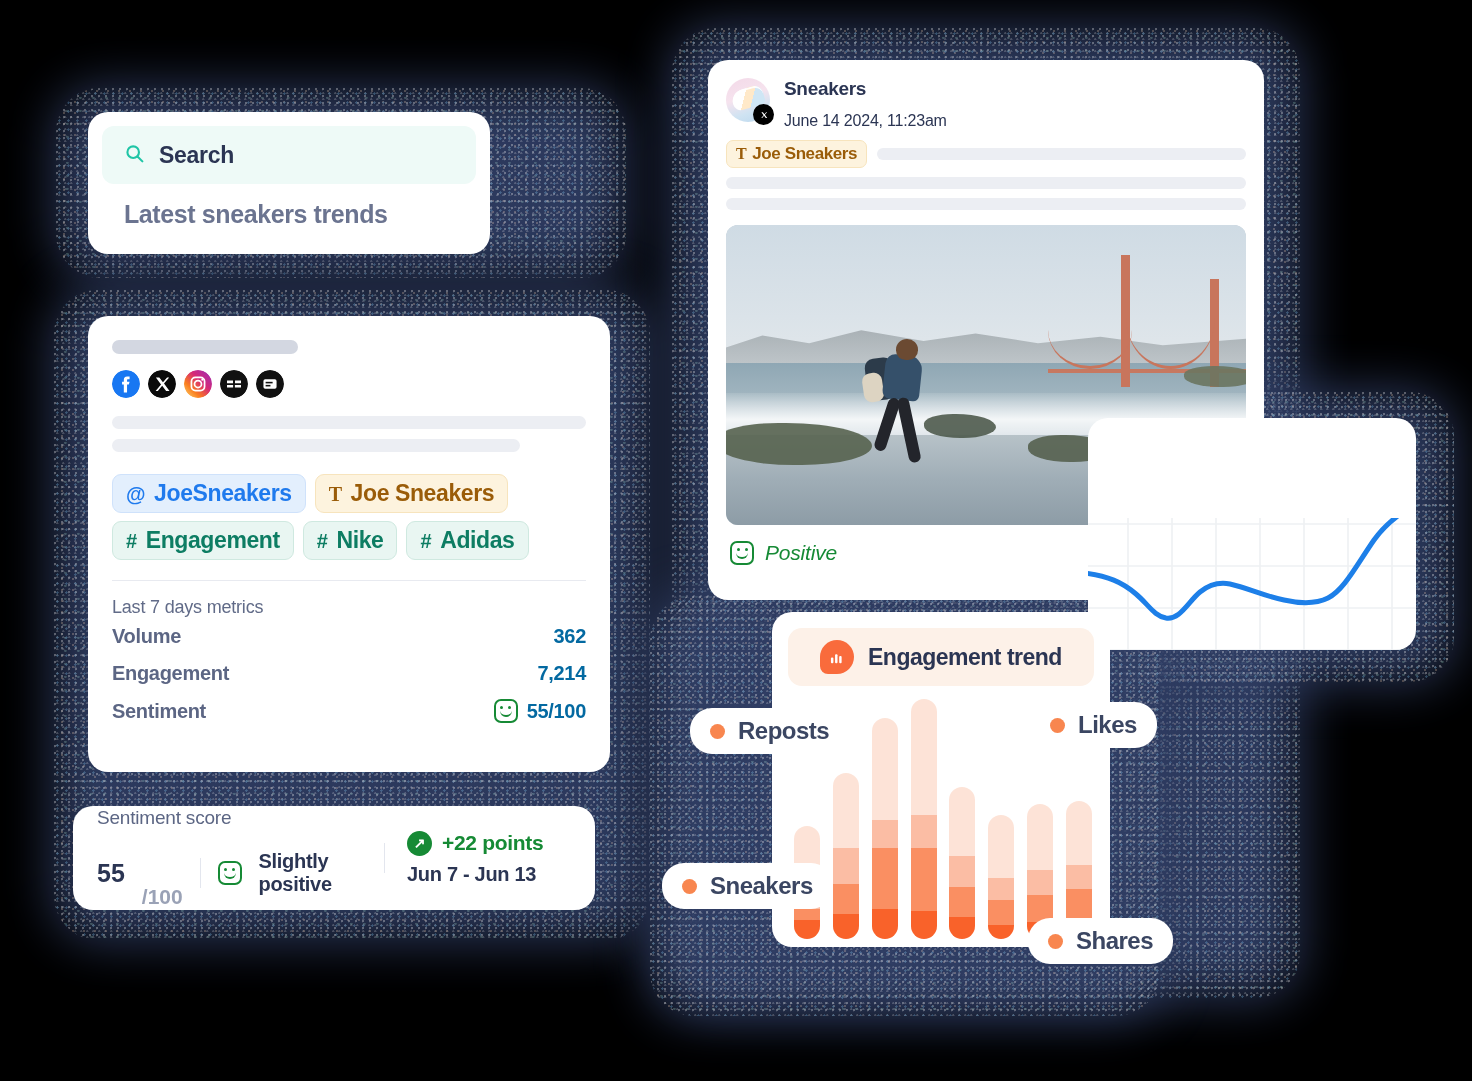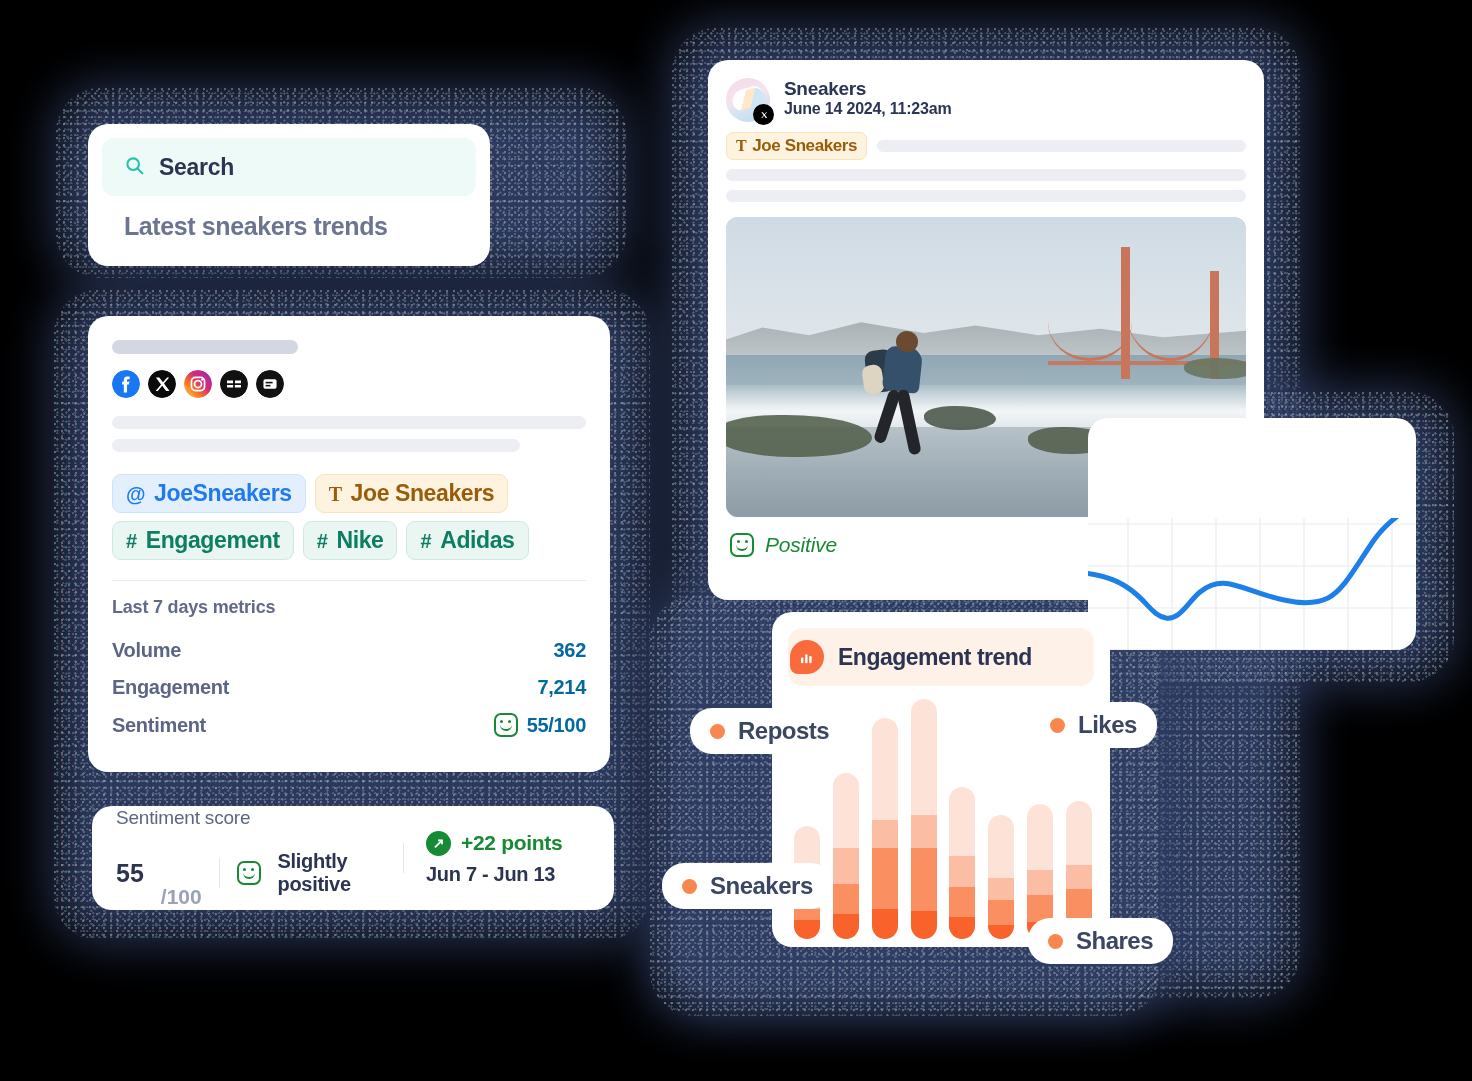--- a/index.html
+++ b/index.html
@@ -30,21 +30,21 @@
     background-size: 7px 7px, 9px 9px, 11px 11px, 13px 13px, 6px 6px;
     mix-blend-mode: screen;
   }
 
   
   .card {
     position: absolute; background: #fff; border-radius: 20px;
   }
 
   
-  #search-card { left: 88px; top: 124px; width: 402px; height: 142px; padding: 14px; }
+  #search-card { left: 88px; top: 112px; width: 402px; height: 142px; padding: 14px; }
   #search-field {
     height: 58px; background: #eefaf7; border-radius: 12px;
     display: flex; align-items: center; gap: 14px; padding: 0 22px;
   }
   #search-field .lbl { font-size: 23px; font-weight: 700; color: #2b3553; letter-spacing: -.3px; }
   #search-query {
     padding: 16px 22px 0 22px; font-size: 25px; font-weight: 700;
     color: #6b7490; letter-spacing: -.4px;
   }
 
@@ -64,21 +64,21 @@
     padding: 5px 13px; border-radius: 9px;
     font-size: 23px; font-weight: 700; letter-spacing: -.4px; line-height: 1.18;
   }
   .tag .sym { font-size: 20px; font-weight: 700; }
   .tag.mention { background: #e3effd; border: 1px solid #cfe2fb; color: #1f7aed; }
   .tag.author  { background: #fdf3de; border: 1px solid #f7e4bd; color: #9a5c08; }
   .tag.author .sym { font-family: "Liberation Serif", serif; font-size: 20px; }
   .tag.hash    { background: #e9f6f2; border: 1px solid #cfe9e0; color: #0d7d63; }
 
   #prof-divider { height: 1px; background: #e8eaf0; margin: 20px 0 16px; }
-  #metrics-title { font-size: 18px; font-weight: 700; color: #616b88; letter-spacing: -.2px; margin-bottom: 14px; }
+  #metrics-title { font-size: 18px; font-weight: 400; color: #616b88; letter-spacing: -.2px; }
   .metric-row {
     display: flex; align-items: center; justify-content: space-between;
     padding: 7px 0; font-size: 20px; font-weight: 700; letter-spacing: -.3px;
   }
   .metric-row .k { color: #5b6party; color: #5d6party; color: #5c6684; }
   .metric-row .v { color: #0369a1; display: flex; align-items: center; gap: 9px; }
 
   .smiley {
     width: 24px; height: 24px; border: 2.2px solid #168a35; border-radius: 7px;
     display: inline-block; position: relative; flex: none;
@@ -88,21 +88,21 @@
     background: #168a35; top: 5px;
   }
   .smiley::before { left: 4.5px; } .smiley::after { right: 4.5px; }
   .smiley i {
     position: absolute; left: 4px; right: 4px; top: 10px; height: 6px;
     border-bottom: 2.2px solid #168a35; border-radius: 0 0 10px 10px;
   }
 
   
   #score-card {
-    left: 92px; top: 806px; width: 522px; height: 104px;
+    left: 73px; top: 806px; width: 522px; height: 104px;
     display: flex; align-items: center; padding: 16px 24px;
   }
   #score-left { flex: 1; }
   #score-label { font-size: 19px; color: #5c6684; letter-spacing: -.2px; margin-bottom: 8px; }
   #score-line { display: flex; align-items: center; gap: 17px; }
   #score-num { font-size: 25px; font-weight: 700; color: #2b3553; }
   #score-den { font-size: 21px; font-weight: 700; color: #9aa2b6; margin-top: 48px; }
   .vbar { width: 1px; height: 30px; background: #e3e6ee; }
   #score-mood { font-size: 20px; font-weight: 700; color: #2b3553; letter-spacing: -.3px; }
   #score-right { width: 186px; padding-left: 22px; }
@@ -128,21 +128,21 @@
     position: absolute; left: 6px; top: 10px; width: 32px; height: 20px;
     background: linear-gradient(120deg,#fff 0 40%, #ffe9c9 40% 62%, #cfe6f5 62% 100%);
     border-radius: 14px 10px 5px 9px; transform: rotate(-16deg);
     box-shadow: 0 2px 0 rgba(255,255,255,.9) inset;
   }
   #avatar-badge {
     position: absolute; right: -4px; bottom: -3px; width: 21px; height: 21px;
     border-radius: 50%; background: #000; display: flex; align-items: center; justify-content: center;
   }
   #post-name { font-size: 19px; font-weight: 700; color: #2b3553; letter-spacing: -.3px; }
-  #post-date { font-size: 16px; font-weight: 700; color: #2b3553; margin-top: 0; letter-spacing: -.2px; }
+  #post-date { font-size: 16px; font-weight: 400; color: #2b3553; margin-top: 12px; letter-spacing: -.2px; }
   #post-body-row { display: flex; align-items: center; gap: 10px; margin-top: 10px; }
   #post-body-row .tag { font-size: 17px; padding: 3px 9px; gap: 6px; border-radius: 7px; }
   #post-body-row .tag .sym { font-size: 16px; }
   #pb1 { flex: 1; height: 12px; }
   #pb2 { width: 100%; height: 12px; margin-top: 9px; }
   #pb3 { width: 100%; height: 12px; margin-top: 9px; }
 
   
   #post-photo {
     position: relative; margin-top: 15px; height: 300px; border-radius: 12px;
@@ -197,21 +197,21 @@
   #volume-title {
     background: #eefaf7; border-radius: 12px; padding: 11px 22px;
     font-size: 22px; font-weight: 700; color: #2b3553; letter-spacing: -.4px;
     display: inline-block; margin-left: 28px;
   }
   #volume-chart { position: absolute; left: 0; right: 0; top: 100px; bottom: 0; }
 
   
   #engage-card { left: 772px; top: 612px; width: 338px; height: 335px; padding: 16px; overflow: visible; }
   #engage-title {
-    background: #fdf1e8; border-radius: 14px; padding: 12px 2px;
+    background: #fdf1e8; border-radius: 14px; padding: 12px 32px;
     display: flex; align-items: center; gap: 14px;
   }
   #engage-title .t { font-size: 23px; font-weight: 700; color: #2b3553; letter-spacing: -.5px; }
   .bubble-icon {
     width: 34px; height: 34px; background: #f96b3c; border-radius: 50% 50% 50% 8px;
     display: flex; align-items: center; justify-content: center; flex: none;
   }
   #bars { position: absolute; left: 22px; right: 18px; bottom: 8px; top: 86px;
     display: flex; align-items: flex-end; justify-content: space-between; }
   .bar { width: 26px; border-radius: 13px; overflow: hidden; display: flex; flex-direction: column; }

